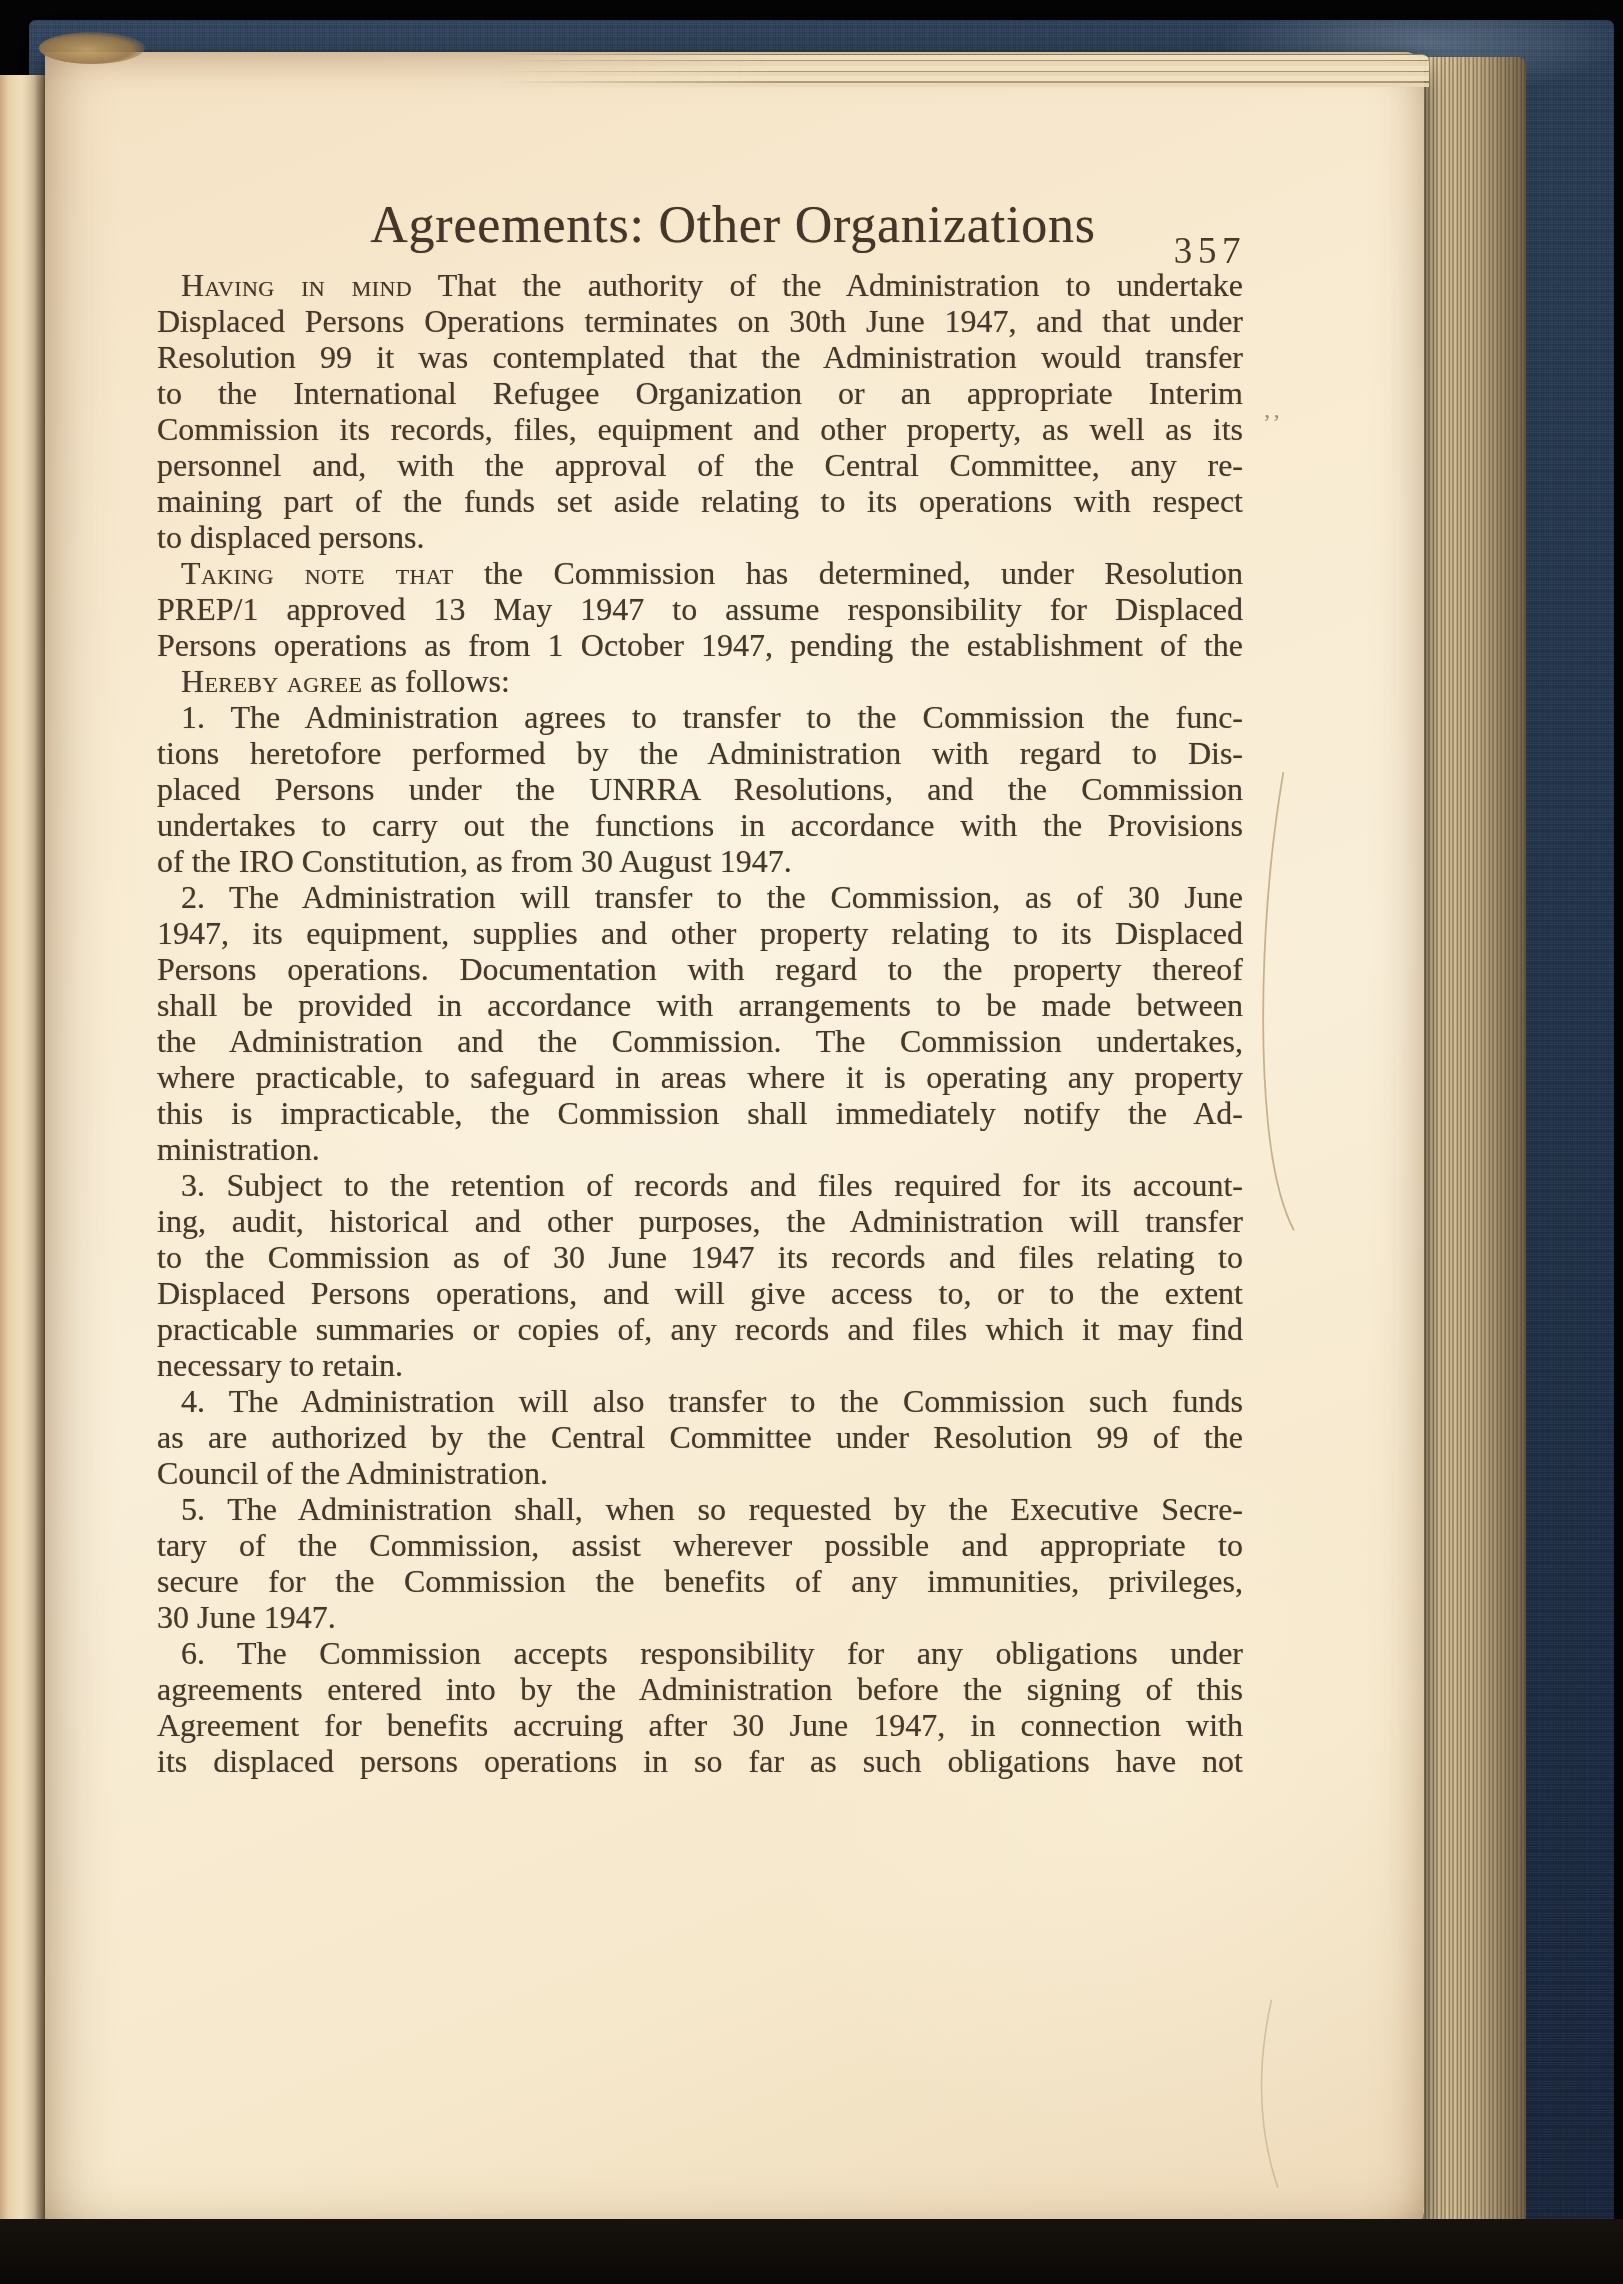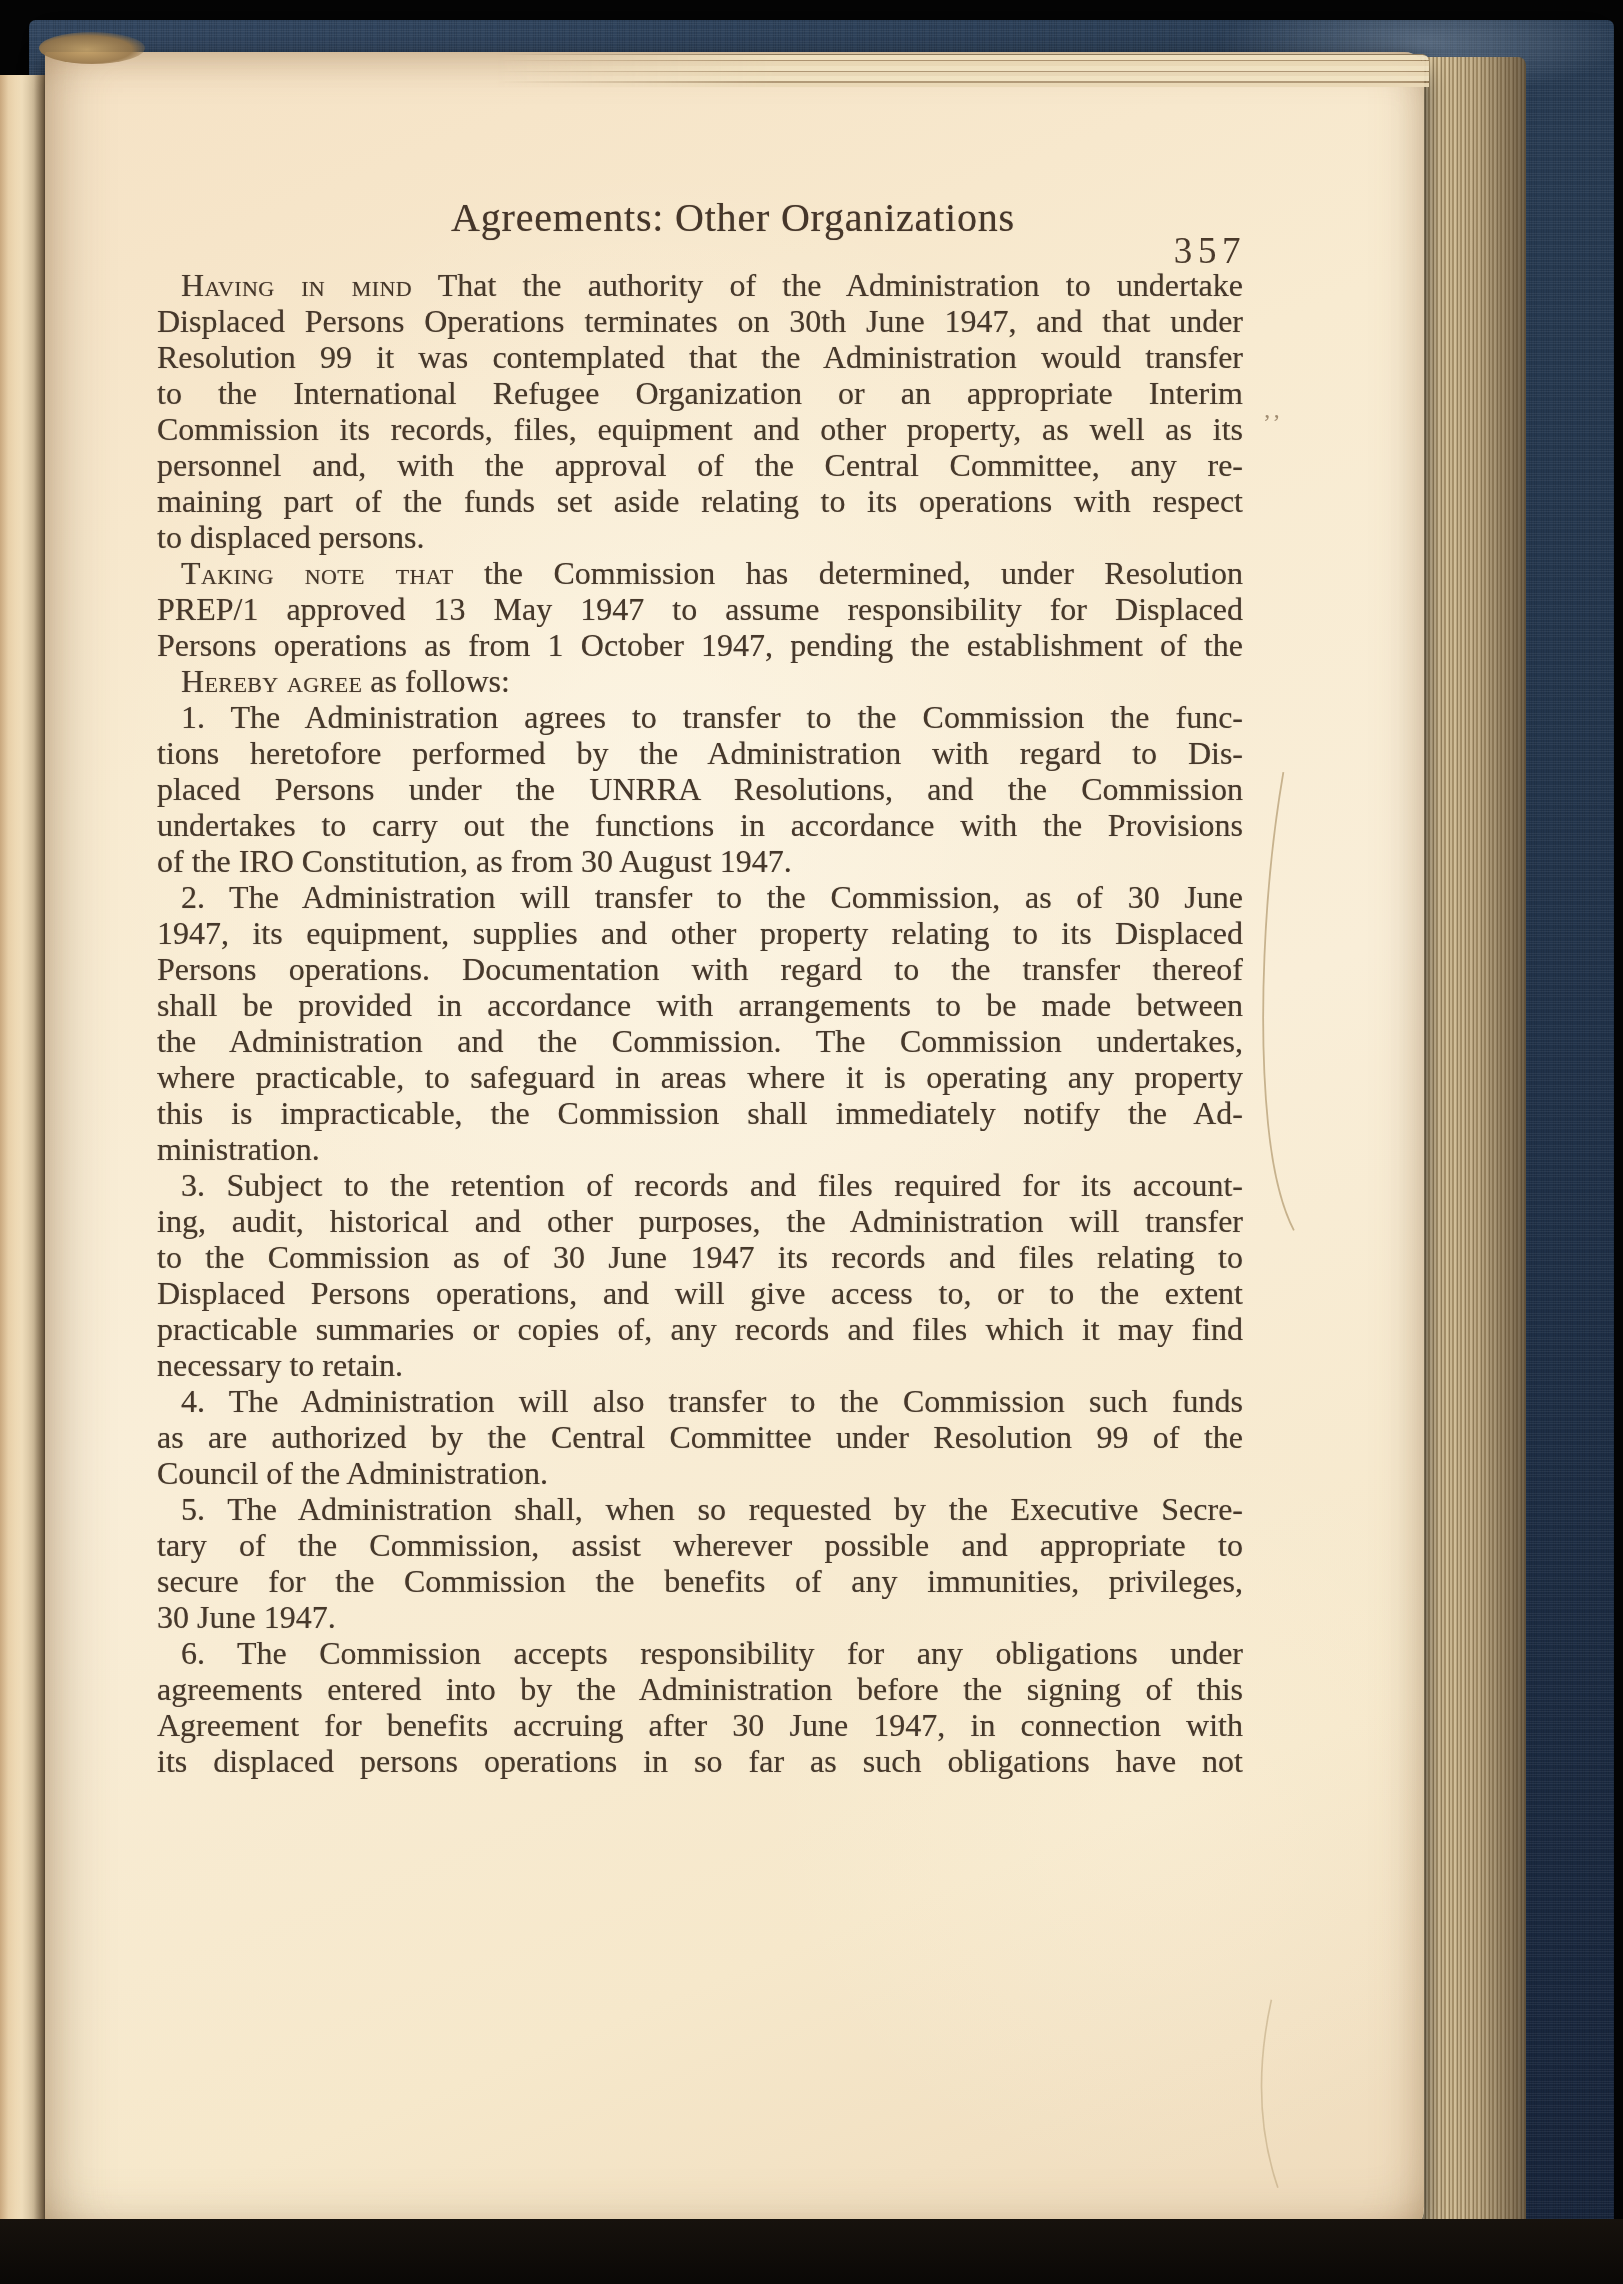--- a/index.html
+++ b/index.html
@@ -48,21 +48,21 @@
       radial-gradient(ellipse 40% 25% at 80% 80%, rgba(255,248,230,0.25), rgba(255,248,230,0) 70%),
       linear-gradient(158deg,#f5e2c5 0%,#f8ebd1 28%,#f9eed8 52%,#f6e8cb 80%,#eedabb 100%);
     box-shadow:
       inset 37px 0 57px -28px rgba(116,78,40,0.38),
       inset -28px 0 49px -26px rgba(130,94,54,0.35),
       inset 0 28px 45px -26px rgba(146,106,64,0.40),
       inset 0 -39px 57px -31px rgba(132,96,56,0.38),
       0 11.4px 24px rgba(0,0,0,0.85);}
 
   .header{position:absolute;left:112px;top:143px;width:1088px;text-align:center;
-    transform:translateX(32px);font-size:40px;line-height:1.15;color:#45362a;
+    transform:translateX(32px);font-size:52px;line-height:1.15;color:#45362a;
     letter-spacing:0.8px;text-shadow:0 0 0.8px rgba(70,52,38,0.6);}
   .pageno{position:absolute;left:1104px;top:177px;width:122px;text-align:center;
     font-size:37px;color:#4a3a2c;letter-spacing:5.7px;}
 
   .page-text{position:absolute;left:112px;top:215px;width:1086px;color:#46382b;
     font-size:32px;text-shadow:0 0 0.8px rgba(70,55,40,0.55);}
   .para{margin:0;}
   .line{height:36px;line-height:36px;text-align:justify;text-align-last:justify;overflow:hidden;}
   .line.last{text-align-last:left;}
   .line.fl{padding-left:24px;}
@@ -108,21 +108,21 @@
         <div class="para">
           <div class="line fl">1. The Administration agrees to transfer to the Commission the func-</div>
           <div class="line">tions heretofore performed by the Administration with regard to Dis-</div>
           <div class="line">placed Persons under the UNRRA Resolutions, and the Commission</div>
           <div class="line">undertakes to carry out the functions in accordance with the Provisions</div>
           <div class="line last">of the IRO Constitution, as from 30 August 1947.</div>
         </div>
         <div class="para">
           <div class="line fl">2. The Administration will transfer to the Commission, as of 30 June</div>
           <div class="line">1947, its equipment, supplies and other property relating to its Displaced</div>
-          <div class="line">Persons operations. Documentation with regard to the transfer thereof</div>
+          <div class="line">Persons operations. Documentation with regard to the property thereof</div>
           <div class="line">shall be provided in accordance with arrangements to be made between</div>
           <div class="line">the Administration and the Commission. The Commission undertakes,</div>
           <div class="line">where practicable, to safeguard in areas where it is operating any property</div>
           <div class="line">this is impracticable, the Commission shall immediately notify the Ad-</div>
           <div class="line last">ministration.</div>
         </div>
         <div class="para">
           <div class="line fl">3. Subject to the retention of records and files required for its account-</div>
           <div class="line">ing, audit, historical and other purposes, the Administration will transfer</div>
           <div class="line">to the Commission as of 30 June 1947 its records and files relating to</div>

